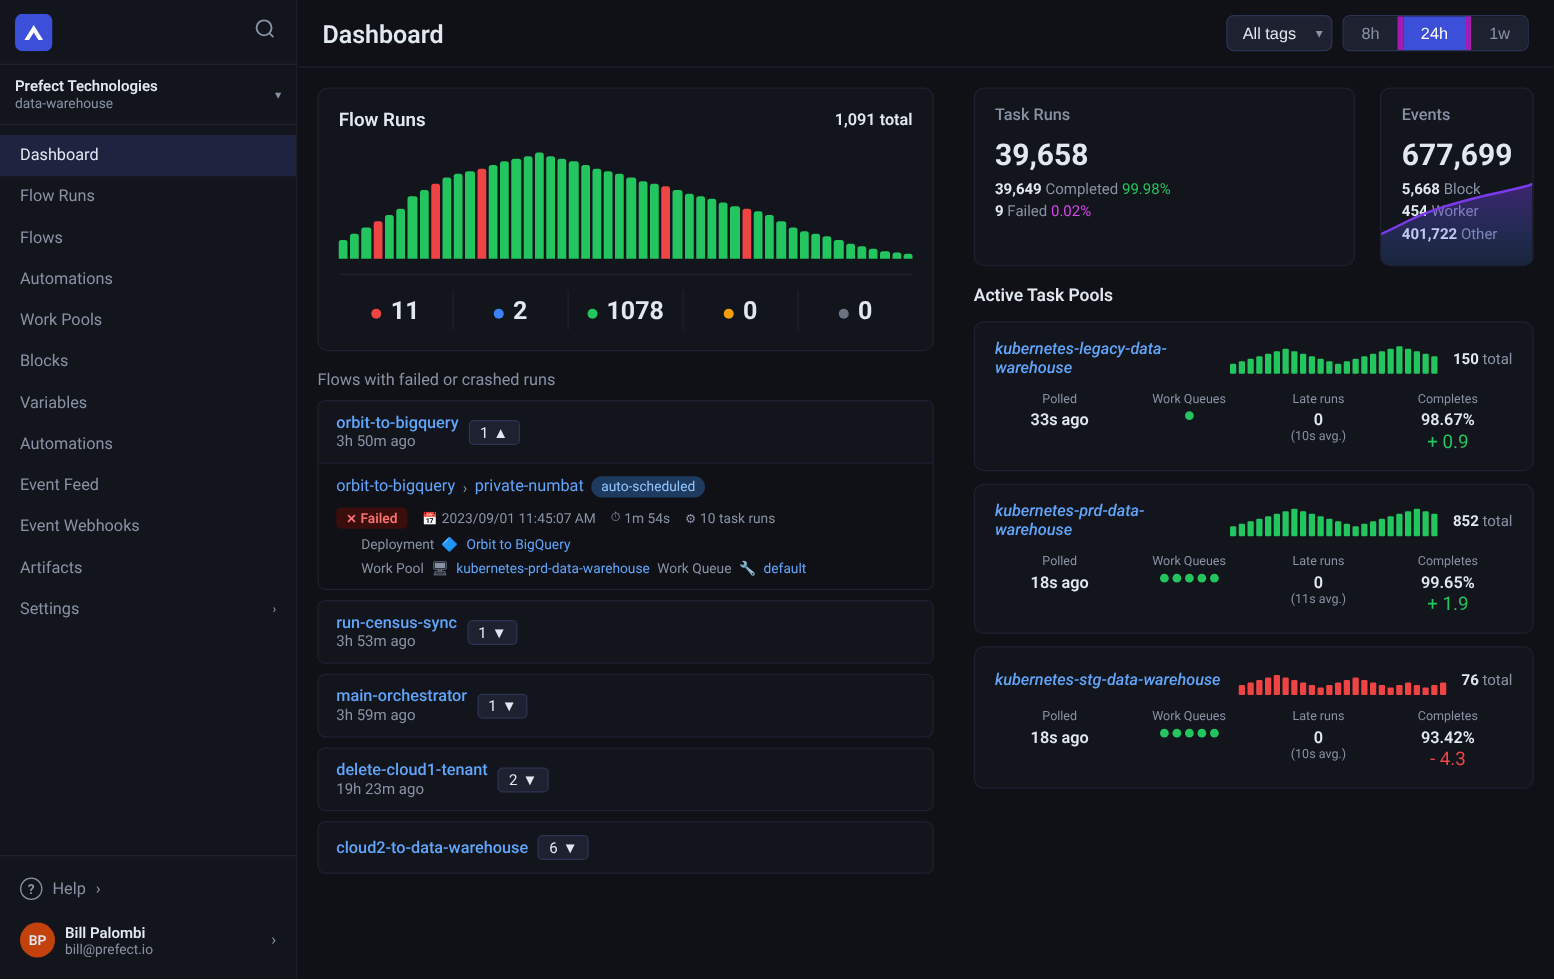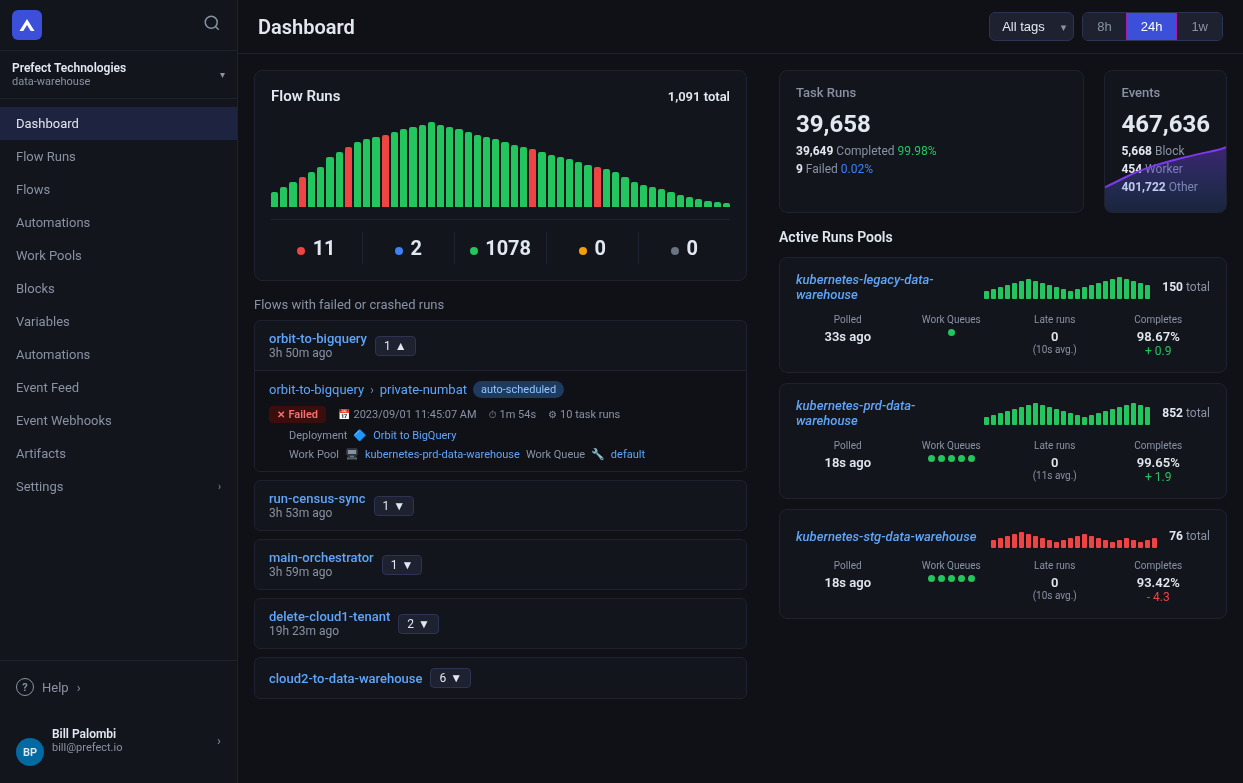--- a/index.html
+++ b/index.html
@@ -83,29 +83,28 @@
       padding: 9px 16px;
       cursor: pointer;
       color: #8892a4;
       font-size: 13px;
       gap: 8px;
     }
     .avatar {
       width: 28px;
       height: 28px;
       border-radius: 50%;
-      background: #0369a1;
+      background: #c2410c;
       display: flex;
       align-items: center;
       justify-content: center;
       font-size: 11px;
       color: #e2e8f0;
       font-weight: 600;
       flex-shrink: 0;
-      margin-top: 24px;
     }
     .user-info { flex: 1; }
     .user-name { font-size: 12px; font-weight: 600; color: #e2e8f0; }
     .user-email { font-size: 11px; color: #8892a4; }
 
     
     .main {
       flex: 1;
       display: flex;
       flex-direction: column;
@@ -161,21 +160,21 @@
       border-radius: 6px;
       overflow: hidden;
     }
     .time-btn {
       padding: 6px 14px;
       background: #1e2130;
       border: none;
       color: #8892a4;
       cursor: pointer;
       font-size: 13px;
-      border-right: 1px solid #a21caf;
+      border-right: 5px solid #a21caf;
       transition: background 0.1s;
     }
     .time-btn:last-child { border-right: none; }
     .time-btn.active { background: #3b4fd8; color: #fff; }
 
     .main-content {
       flex: 1;
       display: flex;
       overflow: hidden;
     }
@@ -415,21 +414,21 @@
       display: flex;
       gap: 0;
     }
     .pool-stat {
       flex: 1;
       text-align: center;
     }
     .pool-stat-label { font-size: 10px; color: #8892a4; margin-bottom: 4px; }
     .pool-stat-value { font-size: 13px; font-weight: 600; color: #e2e8f0; }
     .pool-stat-sub { font-size: 10px; color: #8892a4; }
-    .pool-stat-pct { color: #22c55e; font-size: 12px; }
+    .pool-stat-pct { color: #22c55e; font-size: 15px; }
     .pool-stat-pct.down { color: #ef4444; }
 
     .queue-dots {
       display: flex;
       align-items: center;
       justify-content: center;
       gap: 3px;
       margin: 4px 0;
     }
     .q-dot {
@@ -746,27 +745,27 @@
 
       <div class="metrics-grid">
 
         <div class="metric-card">
           <div class="metric-title">Task Runs</div>
           <div class="metric-main">39,658</div>
           <div class="metric-row">
             <strong>39,649</strong> Completed <span class="metric-pct">99.98%</span>
           </div>
           <div class="metric-row">
-            <strong>9</strong> Failed <span style="color:#3b82f6">0.02%</span>
+            <strong>9</strong> Failed <span style="color:#d946ef">0.02%</span>
           </div>
         </div>
 
         <div class="events-card">
           <div class="metric-title">Events</div>
-          <div class="metric-main">467,636</div>
+          <div class="metric-main">677,699</div>
           <div class="metric-row">
             <strong>5,668</strong> Block
           </div>
           <div class="metric-row">
             <strong>454</strong> Worker
           </div>
           <div class="metric-row">
             <strong>401,722</strong> Other
           </div>
 
@@ -777,21 +776,21 @@
                 <stop offset="100%" stop-color="#3b82f6" stop-opacity="0.3"></stop>
               </linearGradient>
             </defs>
             <path d="M0 60 C20 55 40 45 60 35 C80 25 100 20 120 15 C140 10 155 8 160 5 L160 70 L0 70 Z" fill="url(#evGrad)" opacity="0.5"></path>
             <path d="M0 60 C20 55 40 45 60 35 C80 25 100 20 120 15 C140 10 155 8 160 5" fill="none" stroke="#7c3aed" stroke-width="2"></path>
           </svg>
         </div>
       </div>
 
       <div>
-        <div class="work-pools-title">Active Runs Pools</div>
+        <div class="work-pools-title">Active Task Pools</div>
 
         <div class="pool-card">
           <div class="pool-card-header">
             <span class="pool-name">kubernetes-legacy-data-warehouse</span>
             <div class="pool-bars" id="poolBars1">
                 <div class="pool-bar" style="height: 8px; background: rgb(34, 197, 94);"></div>
                 <div class="pool-bar" style="height: 10px; background: rgb(34, 197, 94);"></div>
                 <div class="pool-bar" style="height: 12px; background: rgb(34, 197, 94);"></div>
                 <div class="pool-bar" style="height: 14px; background: rgb(34, 197, 94);"></div>
                 <div class="pool-bar" style="height: 16px; background: rgb(34, 197, 94);"></div>

